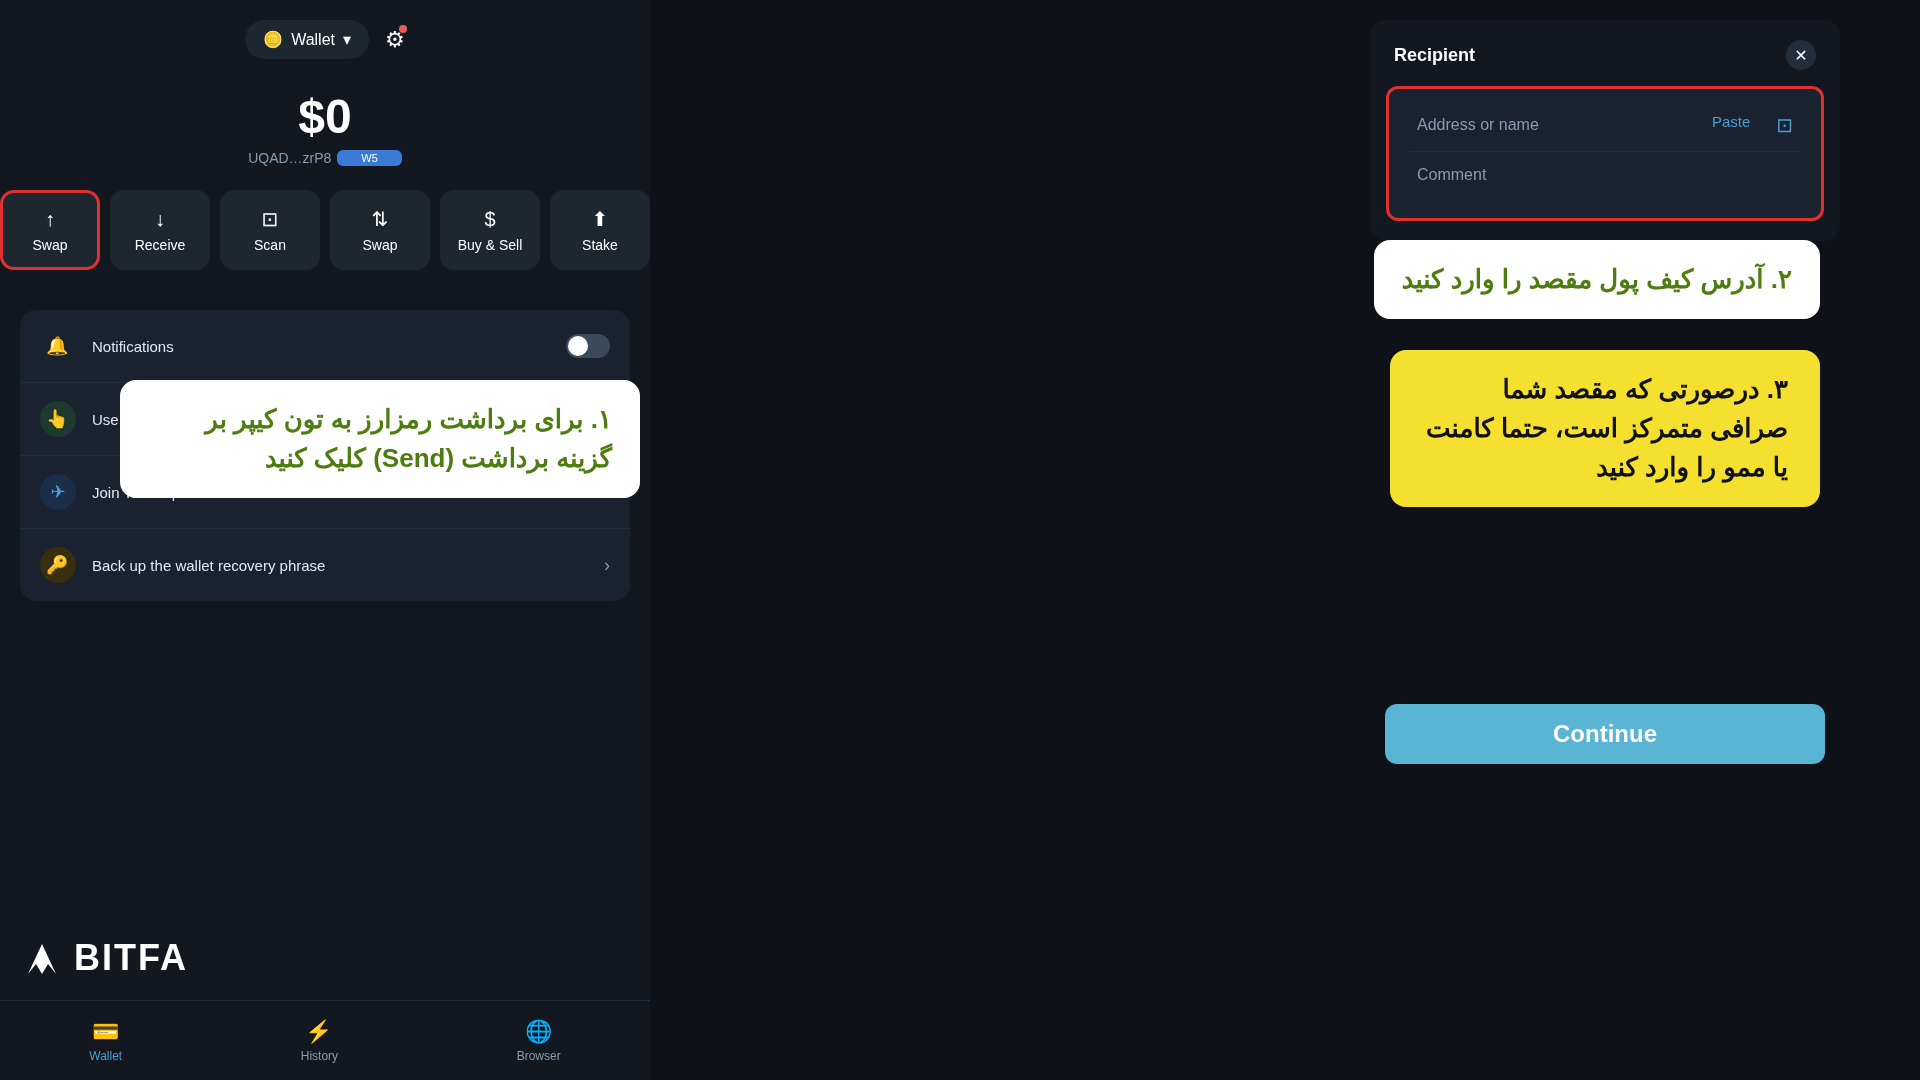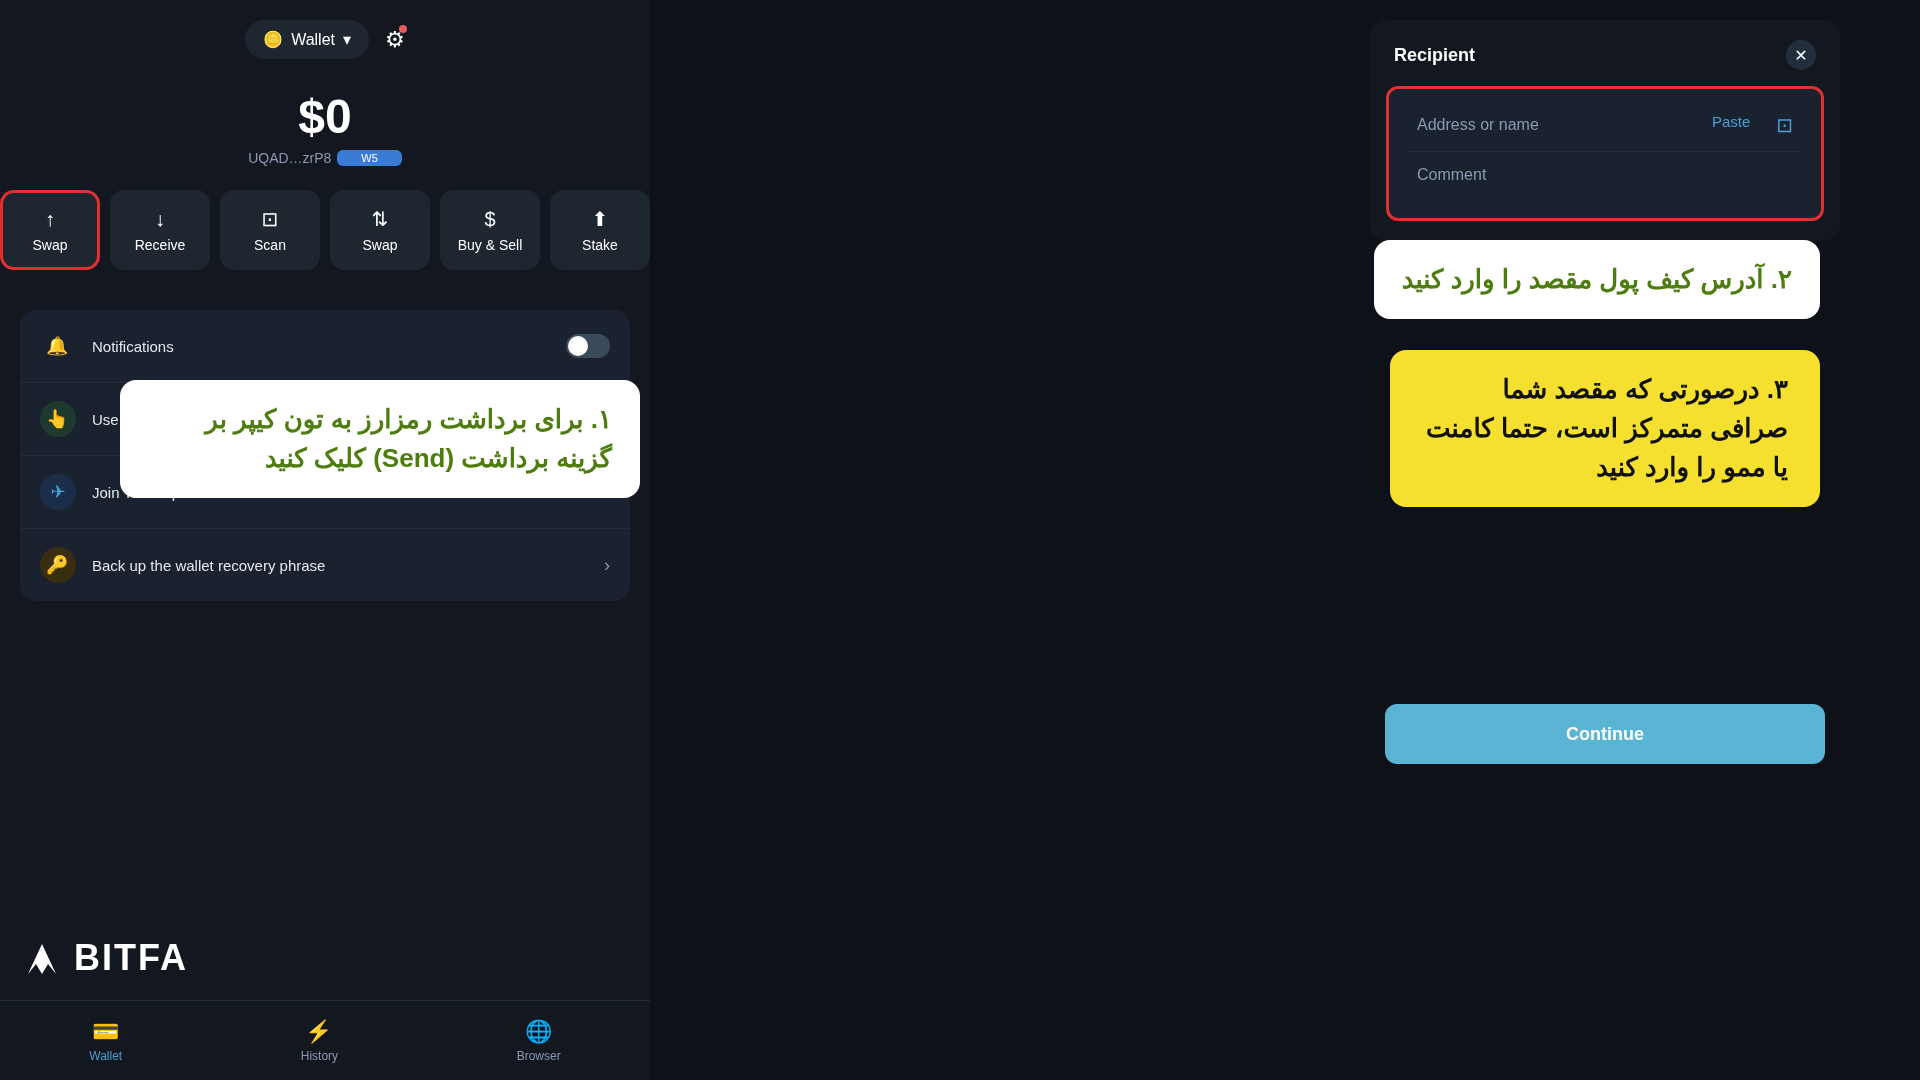--- a/index.html
+++ b/index.html
@@ -345,21 +345,21 @@
     }
 
     
     .continue-btn {
       width: 440px;
       height: 60px;
       background: #5ab4d4;
       border: none;
       border-radius: 12px;
       color: #fff;
-      font-size: 18px;
+      font-size: 24px;
       font-weight: 600;
       cursor: pointer;
       position: absolute;
       bottom: 80px;
       right: 95px;
     }
 
     
     .bubble-white {
       background: #fff;

